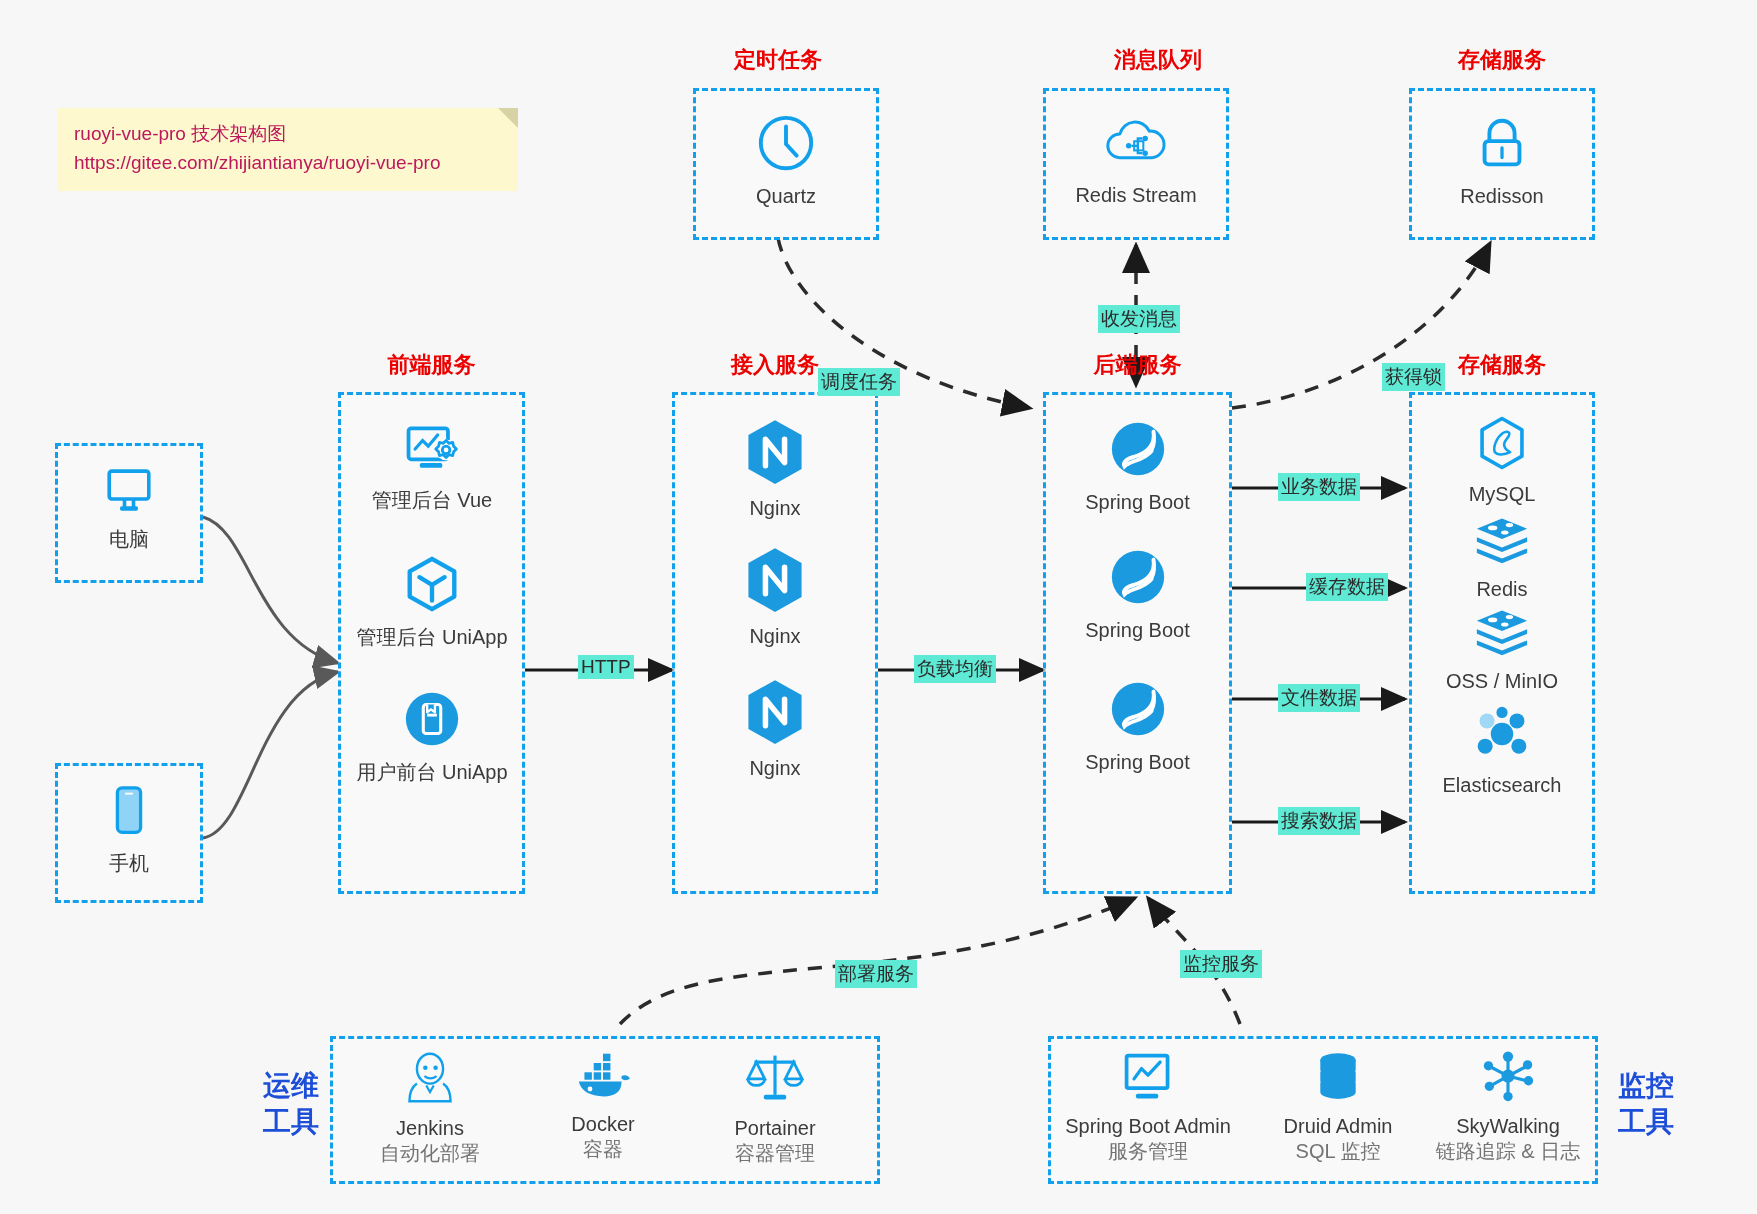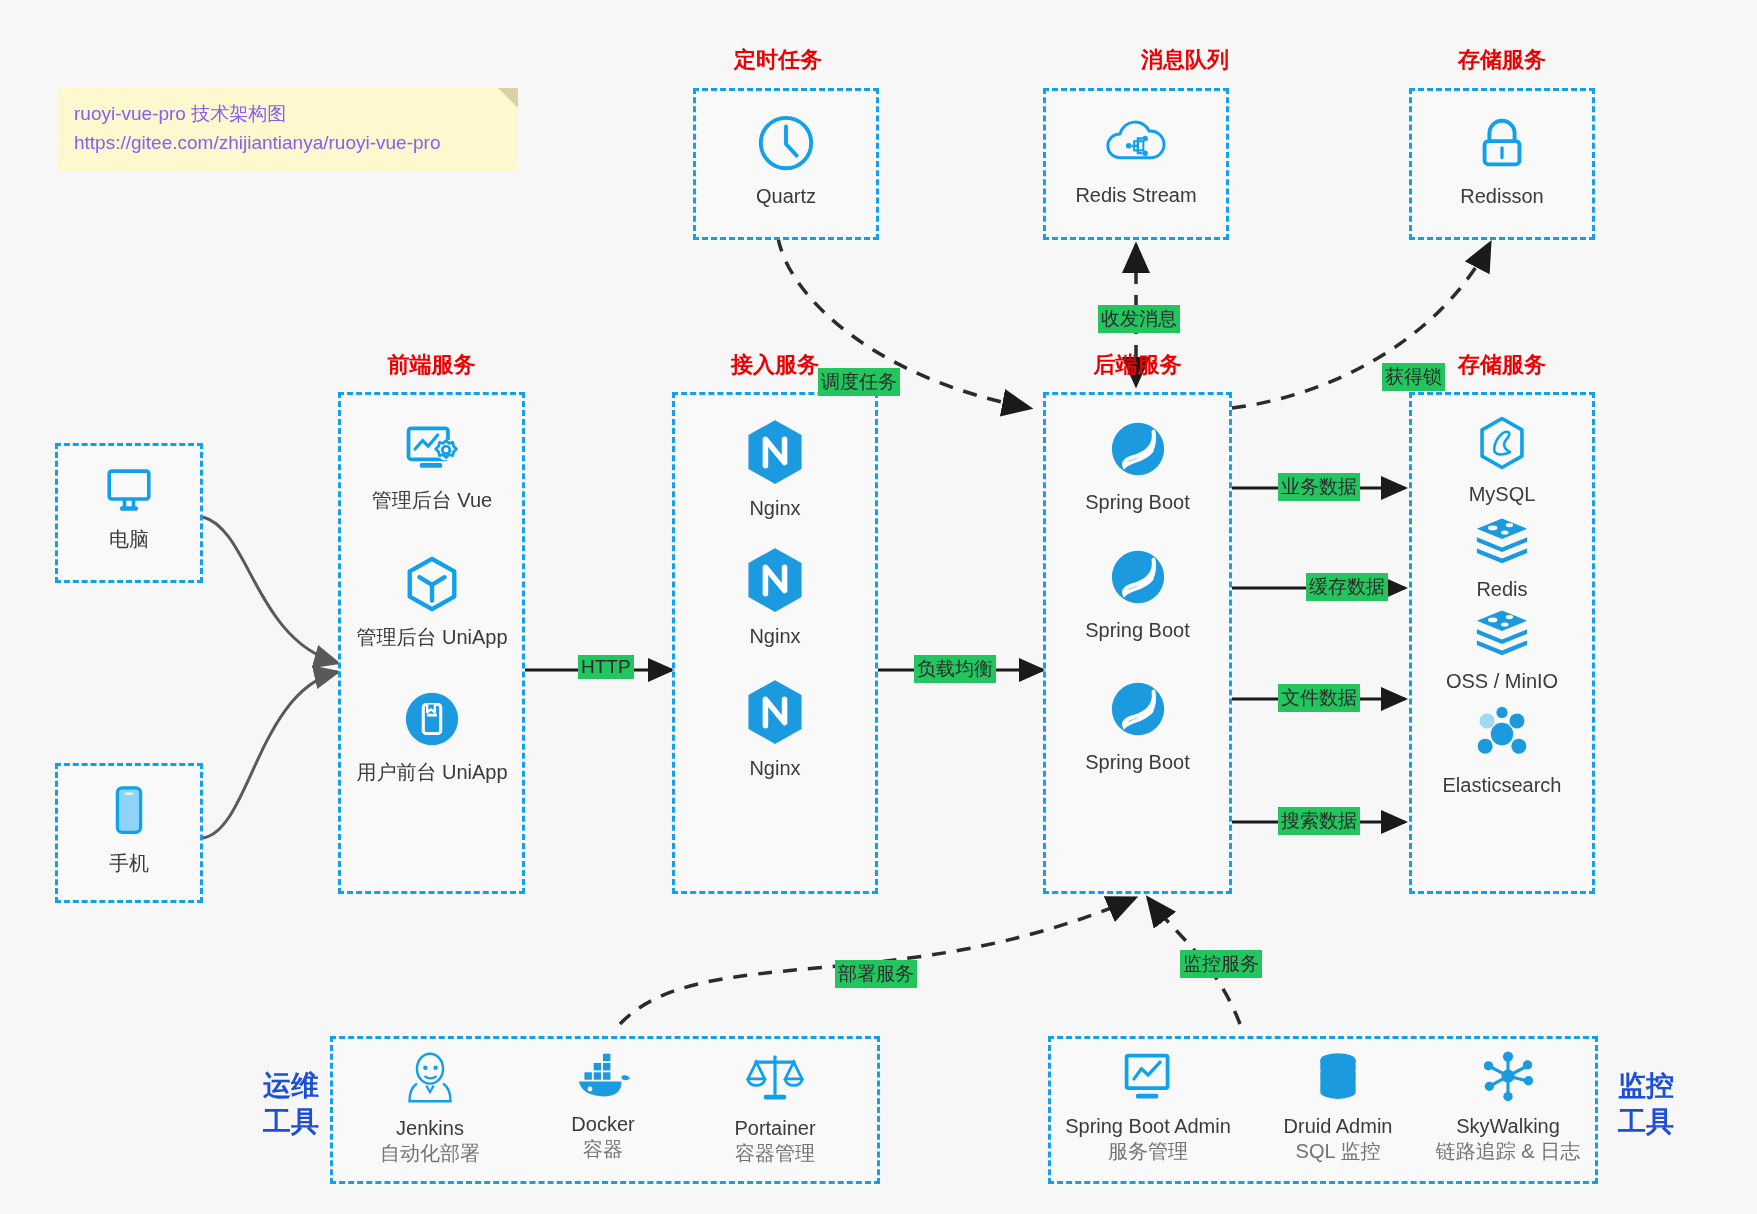--- a/index.html
+++ b/index.html
@@ -16,24 +16,25 @@
     width: 1757px; height: 1214px;
     pointer-events: none;
     z-index: 1;
   }
 
   .note {
     position: absolute;
     background: #fdf8cd;
     padding: 12px 16px 14px 16px;
     font-size: 19px;
-    color: #8b5cf6;
+    color: #be185d;
     line-height: 1.5;
     z-index: 3;
     white-space: nowrap;
+    margin-top: 20px;
   }
   .note .corner {
     position: absolute; right: 0; top: 0;
     width: 0; height: 0;
     border-left: 20px solid transparent;
     border-top: 20px solid #d8d3a4;
   }
   .grp-title {
     position: absolute;
     color: #ec0000;
@@ -62,21 +63,21 @@
     margin-top: 6px; line-height: 1.25;
   }
   .node .lbl2 { font-size: 20px; color: #737373; white-space: nowrap; line-height: 1.25; }
 
   .icon { display:block; }
 
   .edge-lbl {
     position: absolute;
     font-size: 19px;
     color: #2b2b2b;
-    background: #22c55e;
+    background: #5eead4;
     padding: 1px 3px;
     white-space: nowrap;
     z-index: 4;
   }
 
   .side-title {
     position: absolute;
     color: #1d4ed8; font-weight: bold; font-size: 28px;
     line-height: 1.28; text-align: center; z-index: 3;
     white-space: nowrap;
@@ -135,21 +136,21 @@
   <div class="node" style="left:693px; top:112px; width:186px;">
     <span class="icon">
       <svg width="62" height="62" viewBox="0 0 64 64">
         <circle cx="32" cy="32" r="26" fill="none" stroke="#11a0ec" stroke-width="4"></circle>
         <path d="M32 15 L32 33 L43 45" fill="none" stroke="#11a0ec" stroke-width="4" stroke-linecap="round"></path>
       </svg>
     </span>
     <span class="lbl">Quartz</span>
   </div>
 
-  <div class="grp-title" style="left:1092px; top:45px; width:186px;">消息队列</div>
+  <div class="grp-title" style="left:1065px; top:45px; width:186px;">消息队列</div>
   <div class="box" style="left:1043px; top:88px; width:186px; height:152px;"></div>
   <div class="node" style="left:1043px; top:115px; width:186px;">
     <span class="icon">
       <svg width="66" height="58" viewBox="0 0 72 62">
         <path d="M18,46 a13,13 0 0 1 0.5,-26 a17,17 0 0 1 32,-3 a12,12 0 0 1 3,29 z" fill="none" stroke="#11a0ec" stroke-width="3.2" stroke-linejoin="round"></path>
         <circle cx="28" cy="33" r="3" fill="#11a0ec"></circle>
         <circle cx="46" cy="25" r="3" fill="#11a0ec"></circle>
         <circle cx="46" cy="41" r="3" fill="#11a0ec"></circle>
         <path d="M31,33 L38,33 L38,25 L43,25 M38,33 L38,41 L43,41" fill="none" stroke="#11a0ec" stroke-width="2.6"></path>
         <rect x="34" y="28" width="10" height="10" fill="none" stroke="#11a0ec" stroke-width="2.2"></rect>

